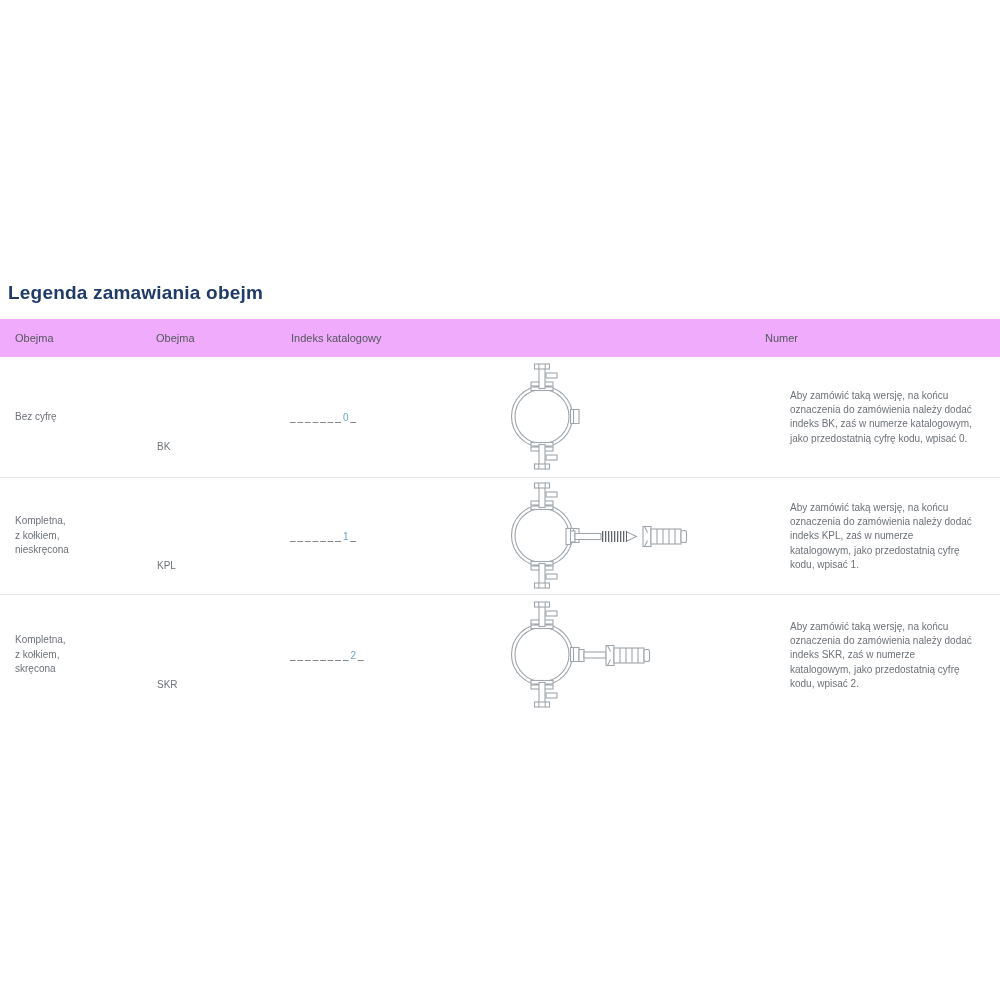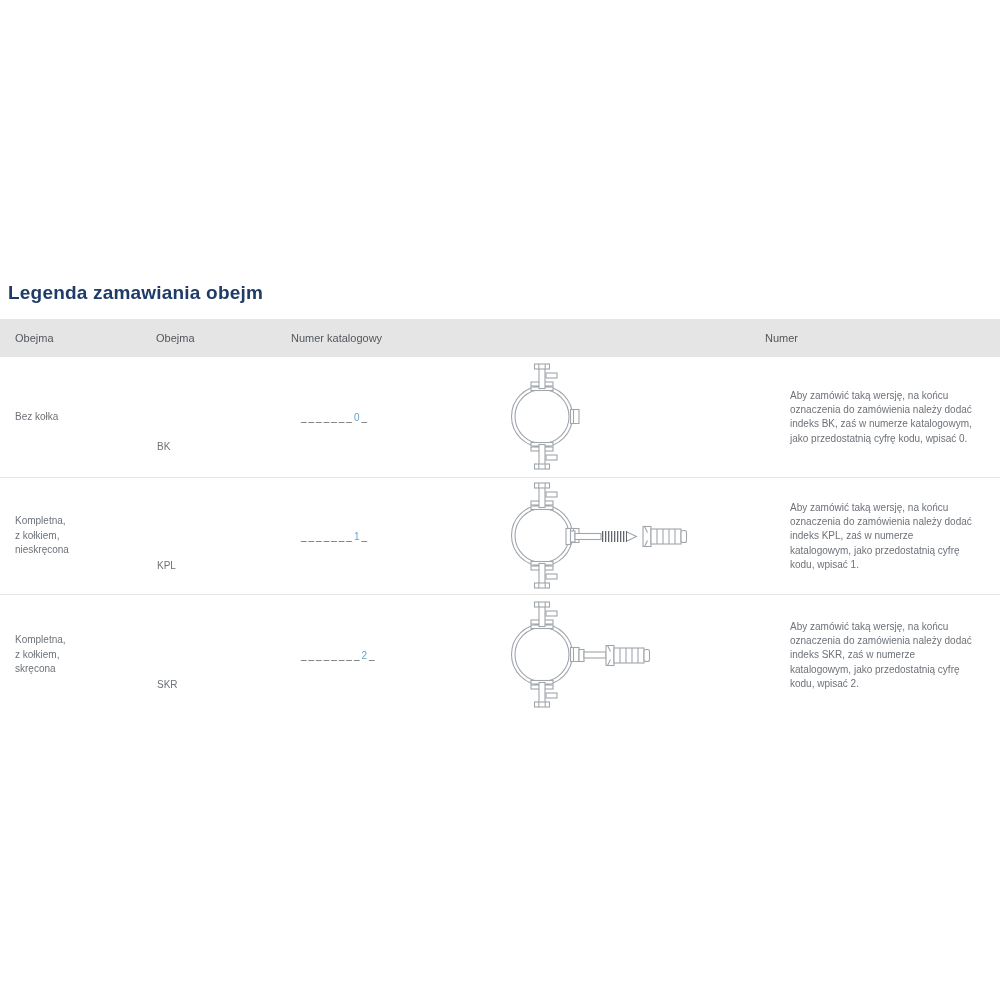--- a/index.html
+++ b/index.html
@@ -3,37 +3,37 @@
 <meta charset="utf-8">
 <style>
   * { margin:0; padding:0; box-sizing:border-box; }
   html,body { width:1000px; height:1000px; background:#ffffff;
               font-family:"Liberation Sans", sans-serif; }
   .canvas { position:relative; width:1000px; height:1000px; background:#fff; overflow:hidden; }
 
   .page-title { position:absolute; left:8px; top:282px; font-size:19px; font-weight:bold;
                 letter-spacing:.2px; color:#1f3b68; }
 
-  .thead { position:absolute; left:0; top:319px; width:1000px; height:38px; background:#e5e5e5; }
+  .thead { position:absolute; left:0; top:319px; width:1000px; height:38px; background:#f0abfc; }
   .thead .hcell { position:absolute; top:0; height:38px; line-height:38px; font-size:11px;
                   color:#53575c; }
   .h-obejma { left:15px; }
   .h-indeks { left:156px; }
   .h-numer  { left:291px; }
   .h-opis   { left:765px; }
 
   .trow { position:absolute; left:0; width:1000px; }
   .trow.r0 { top:357px; height:121px; border-bottom:1px solid #e4e4e3; }
   .trow.r1 { top:478px; height:117px; border-bottom:1px solid #e4e4e3; }
   .trow.r2 { top:595px; height:120px; }
 
   .cell { position:absolute; top:50%; transform:translateY(-50%); font-size:10px; color:#6d7278; }
   .c-name   { left:15px; width:125px; white-space:pre-line; line-height:1.45; }
   .c-index  { left:157px;margin-top:29px; }
-  .c-catalog{ left:301px; letter-spacing:2px; color:#53575c; white-space:nowrap; }
+  .c-catalog{ left:290px; letter-spacing:2px; color:#53575c; white-space:nowrap; }
   .c-catalog .digit { color:#68a4c8; }
   .c-image  { left:487px; width:230px; height:115px; top:50%; transform:translateY(-50%);
               position:absolute; }
   .c-desc   { left:790px; width:186px; line-height:1.42; }
 
   svg { display:block; }
   .defs-holder { position:absolute; width:0; height:0; overflow:hidden; }
 </style>
 </head>
 <body>
@@ -82,26 +82,26 @@
   </defs>
 </svg>
 
 <div class="canvas">
 
   <h2 class="page-title">Legenda zamawiania obejm</h2>
 
   <div class="thead">
     <span class="hcell h-obejma">Obejma</span>
     <span class="hcell h-indeks">Obejma</span>
-    <span class="hcell h-numer">Numer katalogowy</span>
+    <span class="hcell h-numer">Indeks katalogowy</span>
     <span class="hcell h-opis">Numer</span>
   </div>
 
   <div class="trow r0">
-    <div class="cell c-name">Bez kołka</div>
+    <div class="cell c-name">Bez cyfrę</div>
     <div class="cell c-index">BK</div>
     <div class="cell c-catalog"><span>_______</span><span class="digit">0</span><span>_</span></div>
     <div class="c-image">
       <svg width="230" height="115" viewBox="0 0 230 115">
         <use href="#clamp-shape"></use>
       </svg>
     </div>
     <div class="cell c-desc">Aby zamówić taką wersję, na końcu oznaczenia do zamówienia należy dodać indeks BK, zaś w numerze katalogowym, jako przedostatnią cyfrę kodu, wpisać 0.</div>
   </div>
 

